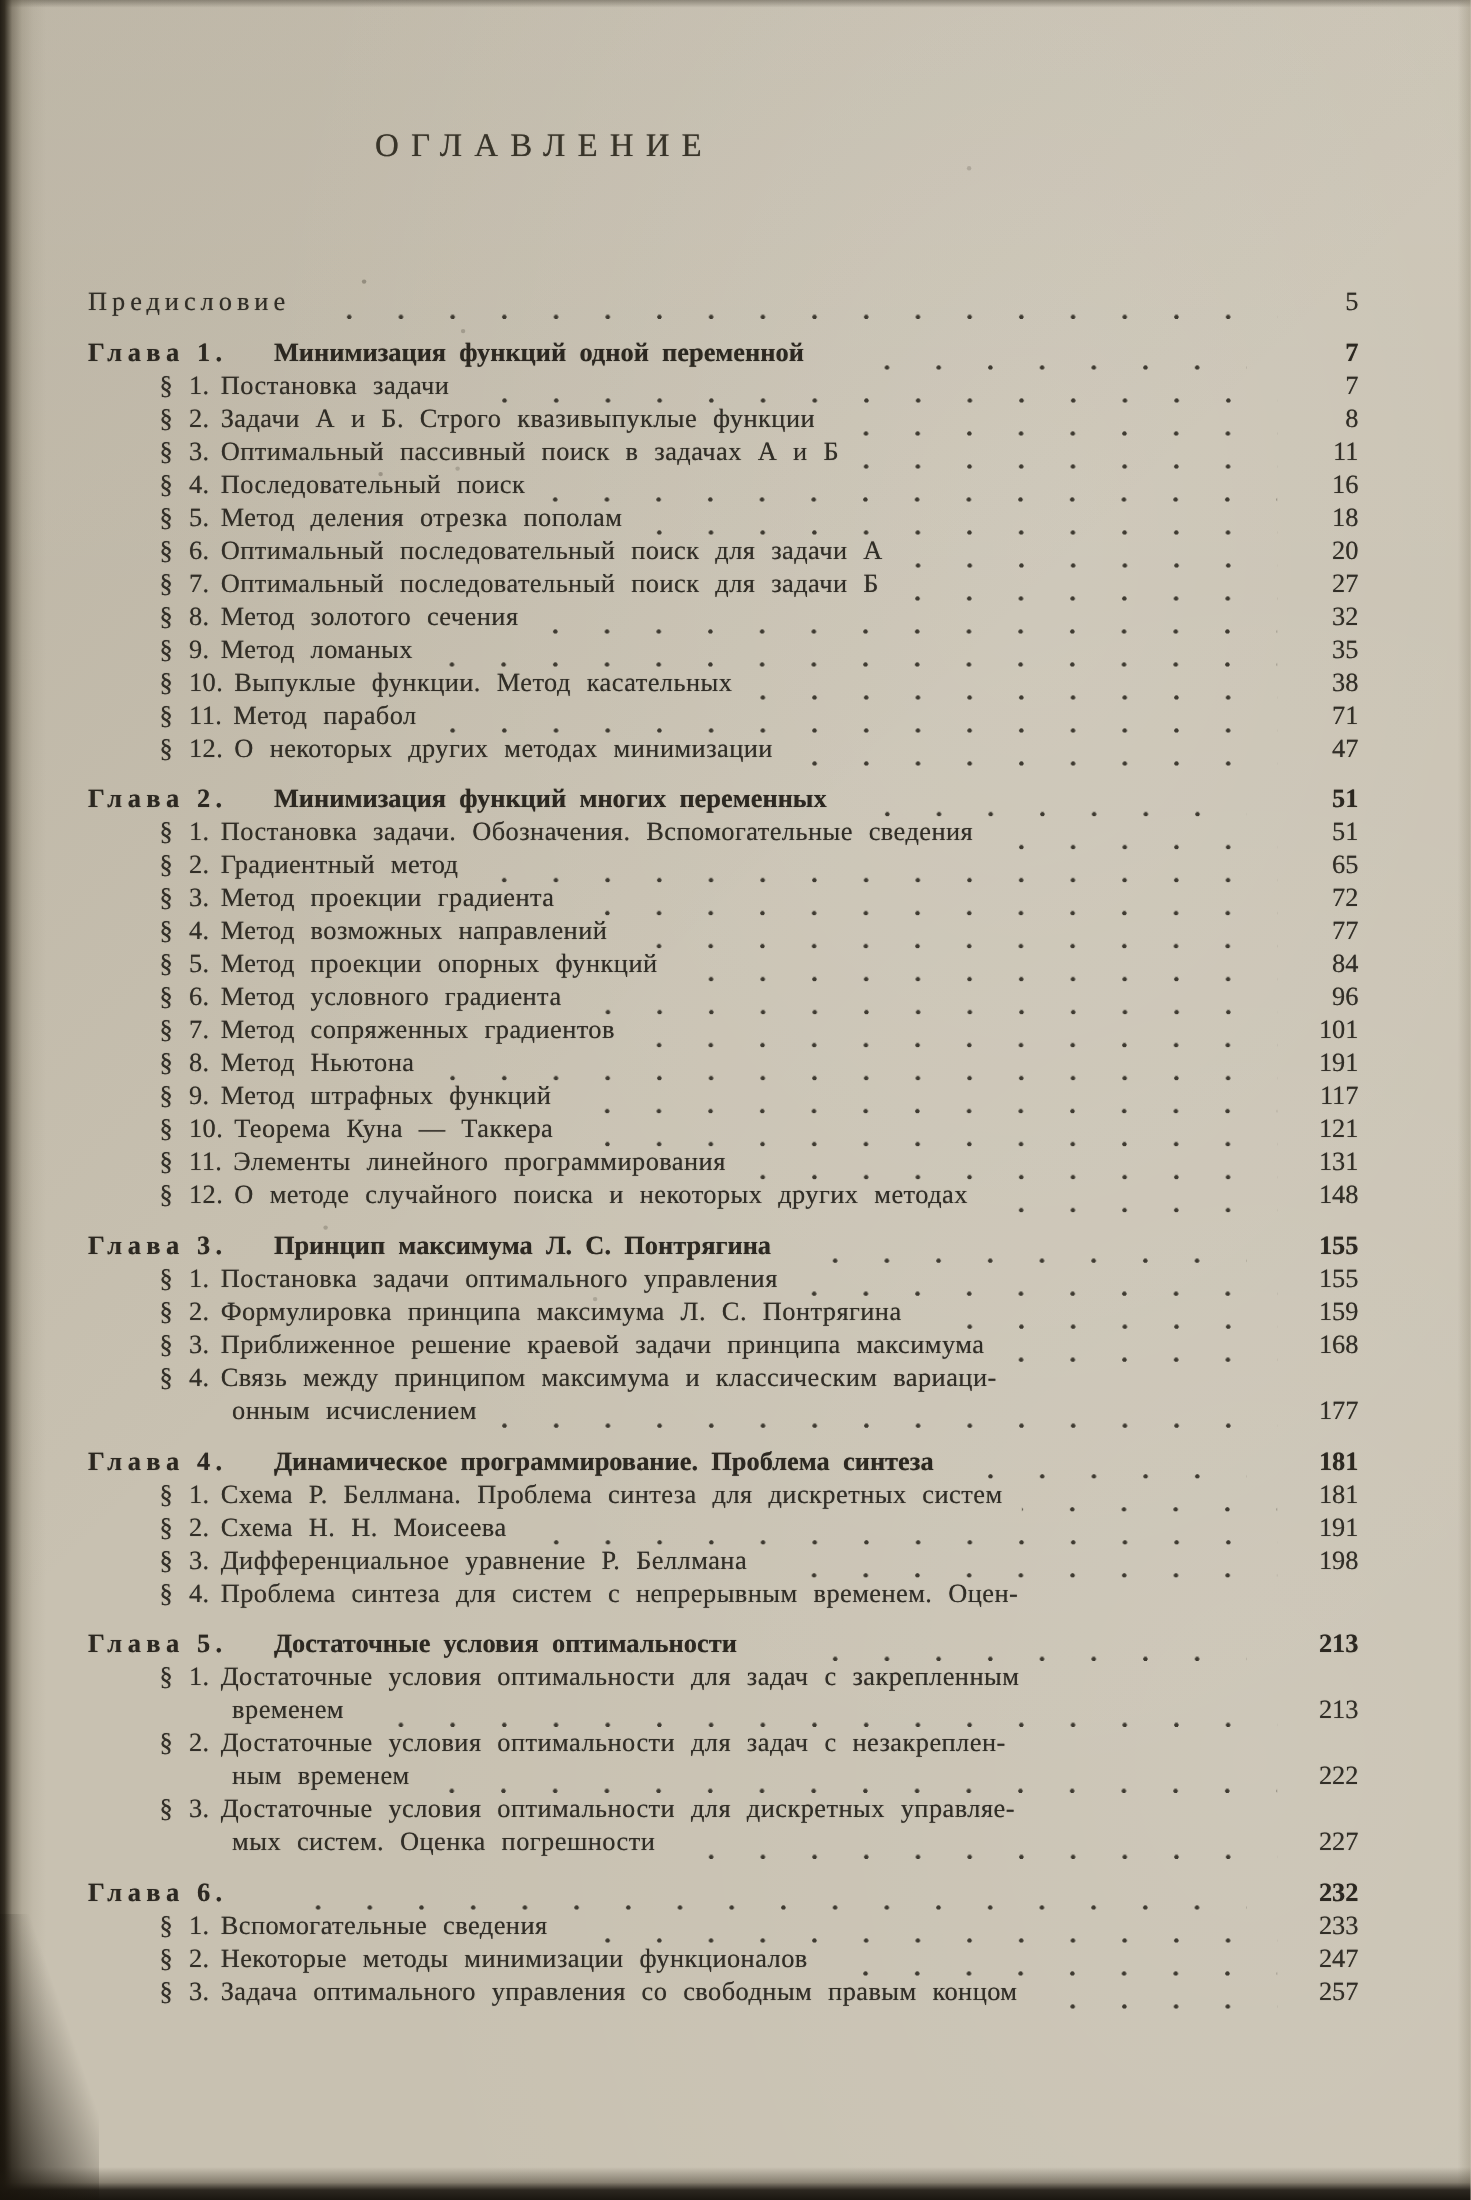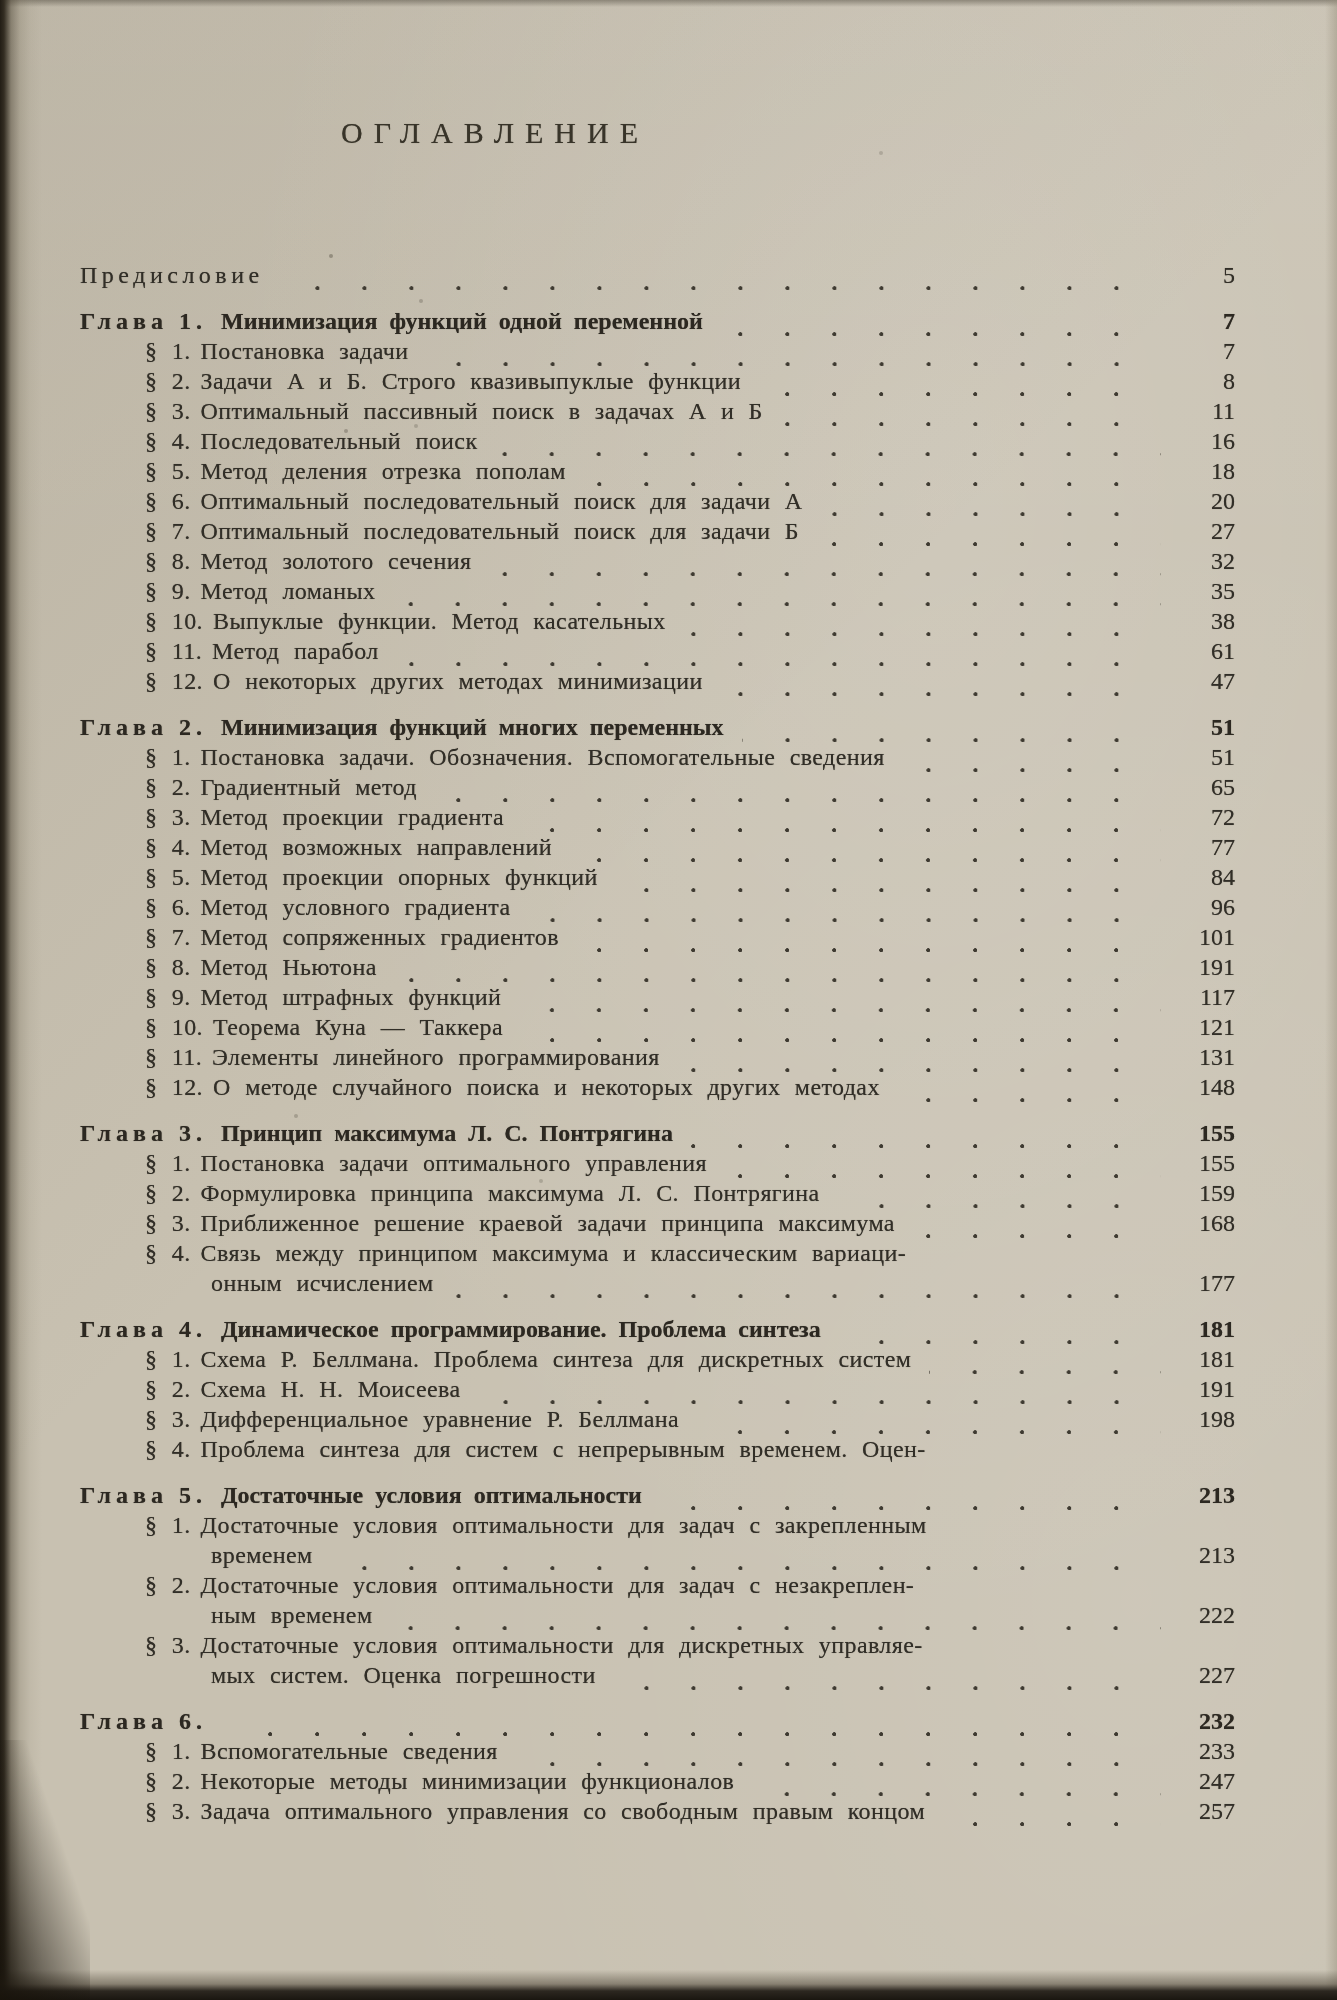--- a/index.html
+++ b/index.html
@@ -87,21 +87,21 @@
     margin: 0 16px 0 18px;
     background-image: radial-gradient(circle at 2.2px 2.2px, #3e3a31 1.7px, rgba(62,58,49,0) 2.3px);
     background-size: 47px 4px;
     background-repeat: repeat-x;
     background-position: right bottom;
   }
 
   .preface .txt { letter-spacing: 4.5px; }
 
   .chapter { margin-top: 16px; }
-  .head { font-weight: bold; color: #2c2821; }
+  .head { font-weight: bold; color: #2c2821; gap: 28px; }
   .chlabel { letter-spacing: 5px; margin-right: 14px; white-space: nowrap; }
   .chtitle { word-spacing: 6px; font-family: Liberation Serif, serif; }
 
   .sec { padding-left: 65px; }
   .cont { padding-left: 131px; }
 </style>
 </head>
 <body>
 
 <div class="paper-tone"></div>
@@ -197,21 +197,21 @@
     <span class="num">§ 10.</span>
     <span class="txt">Выпуклые функции. Метод касательных</span>
     <span class="leader"></span>
     <span class="pg">38</span>
   </div>
 
   <div class="row sec">
     <span class="num">§ 11.</span>
     <span class="txt">Метод парабол</span>
     <span class="leader"></span>
-    <span class="pg">61</span>
+    <span class="pg">71</span>
   </div>
 
   <div class="row sec">
     <span class="num">§ 12.</span>
     <span class="txt">О некоторых других методах минимизации</span>
     <span class="leader"></span>
     <span class="pg">47</span>
   </div>
 </div>
   </section>

